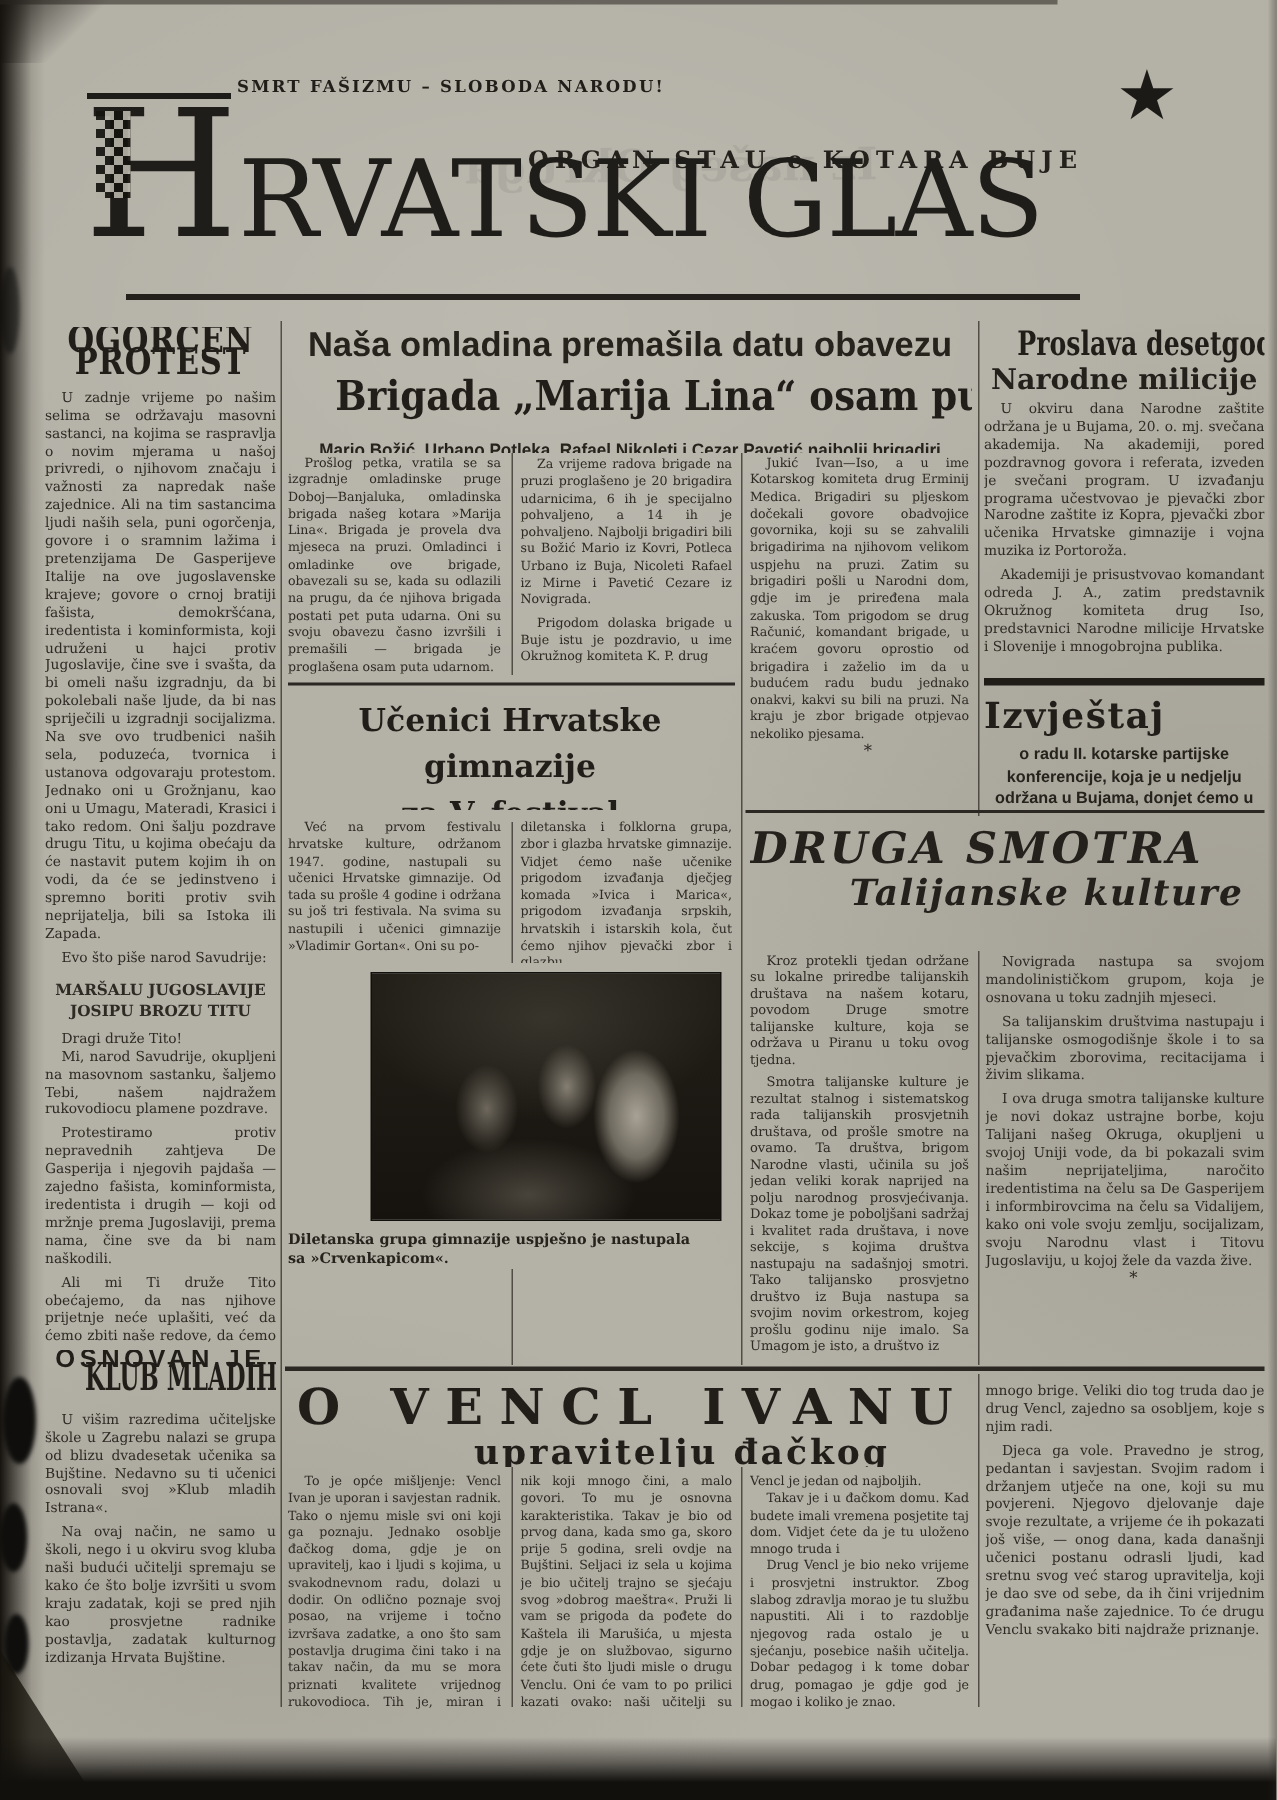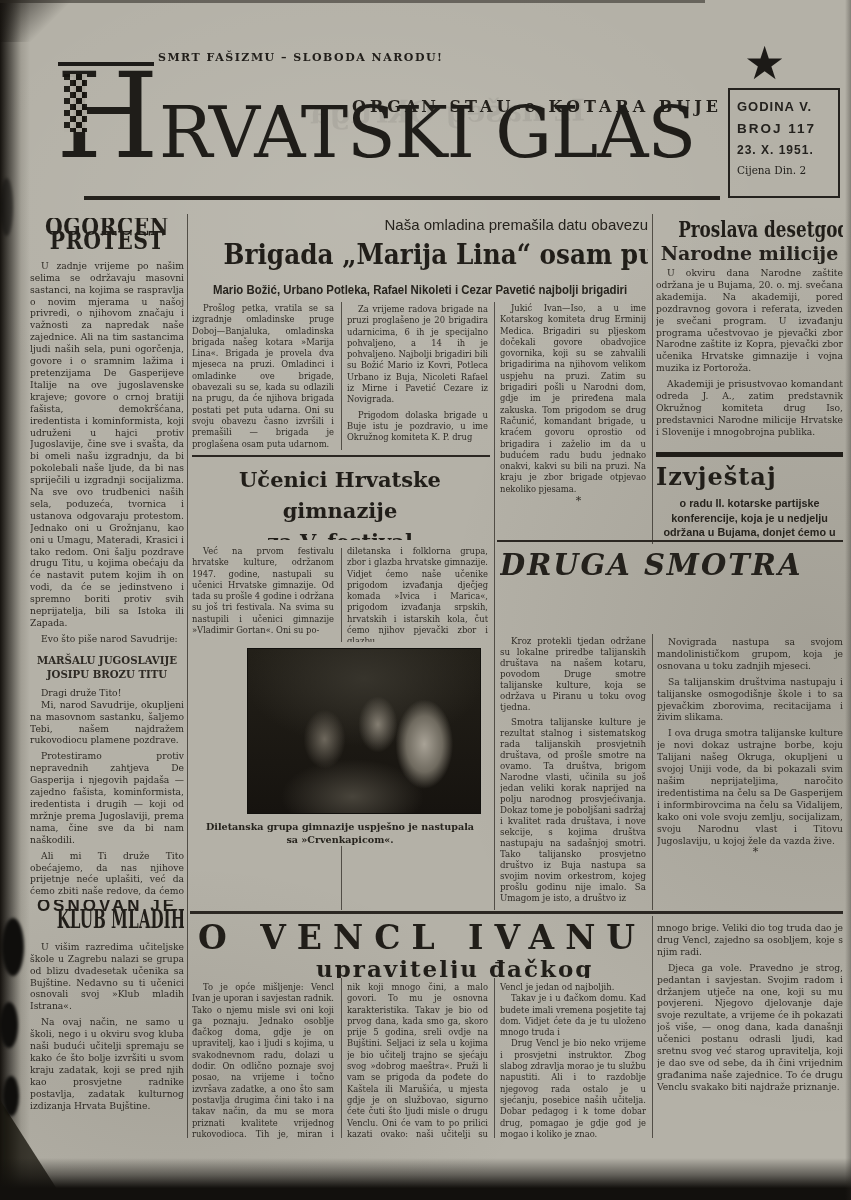--- a/index.html
+++ b/index.html
@@ -37,41 +37,41 @@
     font-family:"Liberation Sans",sans-serif;color:#24221e;}
   .issue-box div{margin-bottom:7px;}
   .ib1{font-weight:bold;font-size:13px;letter-spacing:1px;}
   .ib2{font-weight:bold;font-size:13.5px;letter-spacing:2px;}
   .ib3{font-weight:bold;font-size:12px;letter-spacing:1px;}
   .ib4{font-family:"DejaVu Serif",serif;font-size:10.5px;}
   .star{font-size:46px;color:#1c1a17;line-height:1;}
   
   .h-protest{text-align:center;font-weight:bold;font-size:20px;letter-spacing:.5px;
     transform:scale(1.02,1.22);transform-origin:center top;margin:2px 0 16px;color:#211e19;}
-  .kicker{font-family:"Liberation Sans",sans-serif;font-weight:normal;font-size:15px;text-align:right;color:#26231d;}
+  .kicker{font-family:"Liberation Sans",sans-serif;font-weight:bold;font-size:23px;text-align:center;color:#26231d;}
   .headline{text-align:center;margin-top:5px;white-space:nowrap;}
   .headline span{display:inline-block;font-weight:bold;font-size:27.5px;transform:scaleX(.9);transform-origin:center;color:#211e19;}
   .subhead{text-align:center;margin-top:9px;white-space:nowrap;text-decoration:underline;}
   .subhead span{display:inline-block;font-family:"Liberation Sans",sans-serif;font-weight:bold;font-size:12px;transform:scaleX(.95);color:#26231d;}
   .h-fest{text-align:center;font-weight:bold;font-size:21px;line-height:31px;color:#211e19;}
   .h-proslava1{white-space:nowrap;text-align:center;}
   .h-proslava1 span{display:inline-block;font-weight:bold;font-size:20px;transform:scale(.84,1.12);transform-origin:center;color:#211e19;}
   .h-proslava2{text-align:center;font-weight:bold;font-size:19px;color:#24211c;margin-top:1px;}
   .h-izvj{text-align:left;font-weight:bold;font-size:24px;letter-spacing:1px;color:#211e19;}
   .izvj-text{font-family:"Liberation Sans",sans-serif;font-weight:bold;font-size:10.8px;line-height:14.5px;text-align:center;margin-top:5px;color:#26231d;}
   .h-smotra1{font-style:italic;font-weight:bold;font-size:29px;letter-spacing:2px;color:#24211c;}
   .h-smotra2{font-style:italic;font-weight:bold;font-size:24px;letter-spacing:1px;text-align:right;padding-right:14px;color:#24211c;margin-top:-2px;}
   .h-vencl1{font-weight:bold;font-size:33px;letter-spacing:11px;color:#211e19;}
   .h-vencl2{font-weight:bold;font-size:23px;letter-spacing:2px;margin-left:118px;margin-top:-2px;color:#211e19;}
   .h-klub1{text-align:center;font-family:"Liberation Sans",sans-serif;font-weight:bold;font-size:17px;letter-spacing:3px;color:#211e19;}
   .h-klub2{text-align:center;white-space:nowrap;margin:2px 0 12px;}
   .h-klub2 span{display:inline-block;font-weight:bold;font-size:19px;transform:scale(.8,1.35);transform-origin:center;color:#211e19;}
   .letterhead{text-align:center;font-weight:bold;font-size:10.2px;line-height:14px;margin:8px 0 6px;}
   .endmark{text-align:center;font-size:11px;margin-top:5px;text-indent:0;}
-  .caption{text-align:center;font-weight:bold;font-size:9.6px;line-height:13px;color:#26231d;}
+  .caption{font-weight:bold;font-size:9.6px;line-height:13px;color:#26231d;}
   .photo{background:
       radial-gradient(40px 62px at 76% 58%, #a8a296 0%, #6f6a5f 45%, transparent 72%),
       radial-gradient(28px 40px at 56% 46%, #847e72 0%, transparent 70%),
       radial-gradient(30px 42px at 33% 55%, #6d675c 0%, transparent 70%),
       radial-gradient(95px 50px at 45% 90%, #48443b 0%, transparent 75%),
       radial-gradient(150px 85px at 50% 18%, #37342c 0%, transparent 80%),
       linear-gradient(#232019,#16130f);
     border:1px solid #11100d;}
   
   .left-edge{left:0;top:0;width:30px;height:1200px;
@@ -106,26 +106,20 @@
   <div class="abs" style="left:58px;top:62px;width:96px;height:4px;background:#1e1c19;"></div>
   <div class="abs tagline" style="left:158px;top:51px;">SMRT FAŠIZMU – SLOBODA NARODU!</div>
   <div class="abs organ" style="left:352px;top:97px;">ORGAN STAU-e KOTARA BUJE</div>
   <div class="abs mast-title" style="left:56px;top:66px;">
     <span class="initial">H</span>
       <span class="rest">RVATSKI GLAS</span>
   </div>
   <div class="checker"></div>
   <div class="abs" style="left:84px;top:196px;width:636px;height:3.5px;background:#24211c;"></div>
   <div class="abs star" style="left:744px;top:40px;">★</div>
-  <div class="abs issue-box" style="left:728px;top:88px;">
-    <div class="ib1">GODINA V.</div>
-    <div class="ib2">BROJ 117</div>
-    <div class="ib3">23. X. 1951.</div>
-    <div class="ib4">Cijena Din. 2</div>
-  </div>
 
   <div class="vrule" style="left:187px;top:214px;height:924px;"></div>
   <div class="vrule" style="left:341px;top:302px;height:148px;"></div>
   <div class="vrule" style="left:341px;top:548px;height:94px;"></div>
   <div class="vrule" style="left:341px;top:846px;height:64px;"></div>
   <div class="vrule" style="left:341px;top:978px;height:160px;"></div>
   <div class="vrule" style="left:494px;top:302px;height:608px;"></div>
   <div class="vrule" style="left:494px;top:978px;height:160px;"></div>
   <div class="vrule" style="left:652px;top:214px;height:330px;"></div>
   <div class="vrule" style="left:652px;top:634px;height:276px;"></div>
@@ -201,20 +195,21 @@
     </div>
   </div>
 
   <div class="col" style="left:656px;top:462px;width:187px;height:76px;">
     <div class="h-izvj">Izvještaj</div>
     <div class="izvj-text">o radu II. kotarske partijske konferencije, koja je u nedjelju održana u Bujama, donjet ćemo u idućem broju.</div>
   </div>
 
   <div class="col" style="left:500px;top:548px;width:343px;height:82px;">
     <div class="h-smotra1">DRUGA SMOTRA</div>
+    <div class="h-smotra2">Talijanske kulture</div>
   </div>
   <div class="col bt" style="left:500px;top:636px;width:146px;height:274px;font-size:8.7px;line-height:11px;">
     <p>Kroz protekli tjedan održane su lokalne priredbe talijanskih društava na našem kotaru, povodom Druge smotre talijanske kulture, koja se održava u Piranu u toku ovog tjedna.</p>
     <p class="gap">Smotra talijanske kulture je rezultat stalnog i sistematskog rada talijanskih prosvjetnih društava, od prošle smotre na ovamo. Ta društva, brigom Narodne vlasti, učinila su još jedan veliki korak naprijed na polju narodnog prosvjećivanja. Dokaz tome je poboljšani sadržaj i kvalitet rada društava, i nove sekcije, s kojima društva nastupaju na sadašnjoj smotri. Tako talijansko prosvjetno društvo iz Buja nastupa sa svojim novim orkestrom, kojeg prošlu godinu nije imalo. Sa Umagom je isto, a društvo iz</p>
   </div>
   <div class="col bt" style="left:657px;top:636px;width:186px;height:274px;">
     <p>Novigrada nastupa sa svojom mandolinističkom grupom, koja je osnovana u toku zadnjih mjeseci.</p>
     <p class="gap">Sa talijanskim društvima nastupaju i talijanske osmogodišnje škole i to sa pjevačkim zborovima, recitacijama i živim slikama.</p>
     <p class="gap">I ova druga smotra talijanske kulture je novi dokaz ustrajne borbe, koju Talijani našeg Okruga, okupljeni u svojoj Uniji vode, da bi pokazali svim našim neprijateljima, naročito iredentistima na čelu sa De Gasperijem i informbirovcima na čelu sa Vidalijem, kako oni vole svoju zemlju, socijalizam, svoju Narodnu vlast i Titovu Jugoslaviju, u kojoj žele da vazda žive.</p>
     <p class="endmark">*</p>

